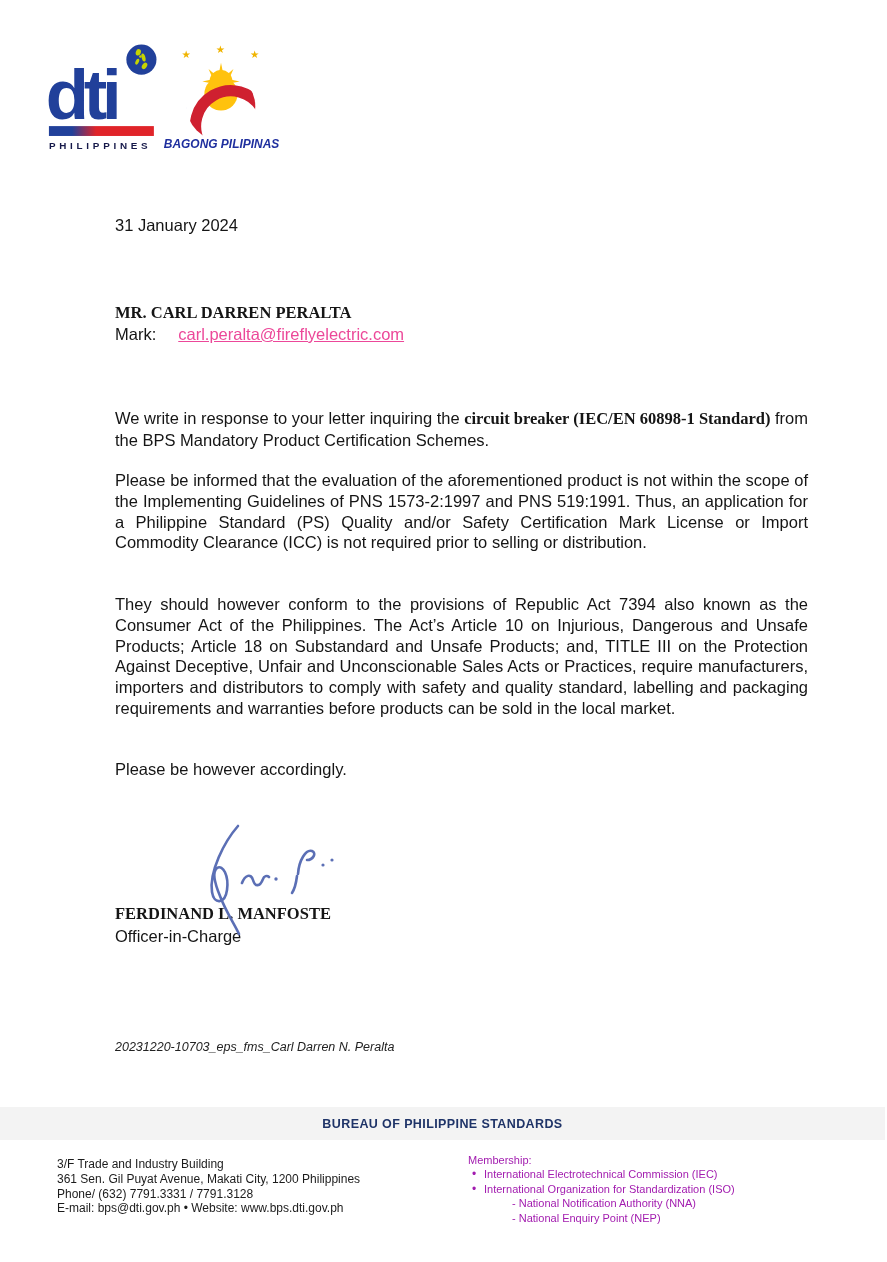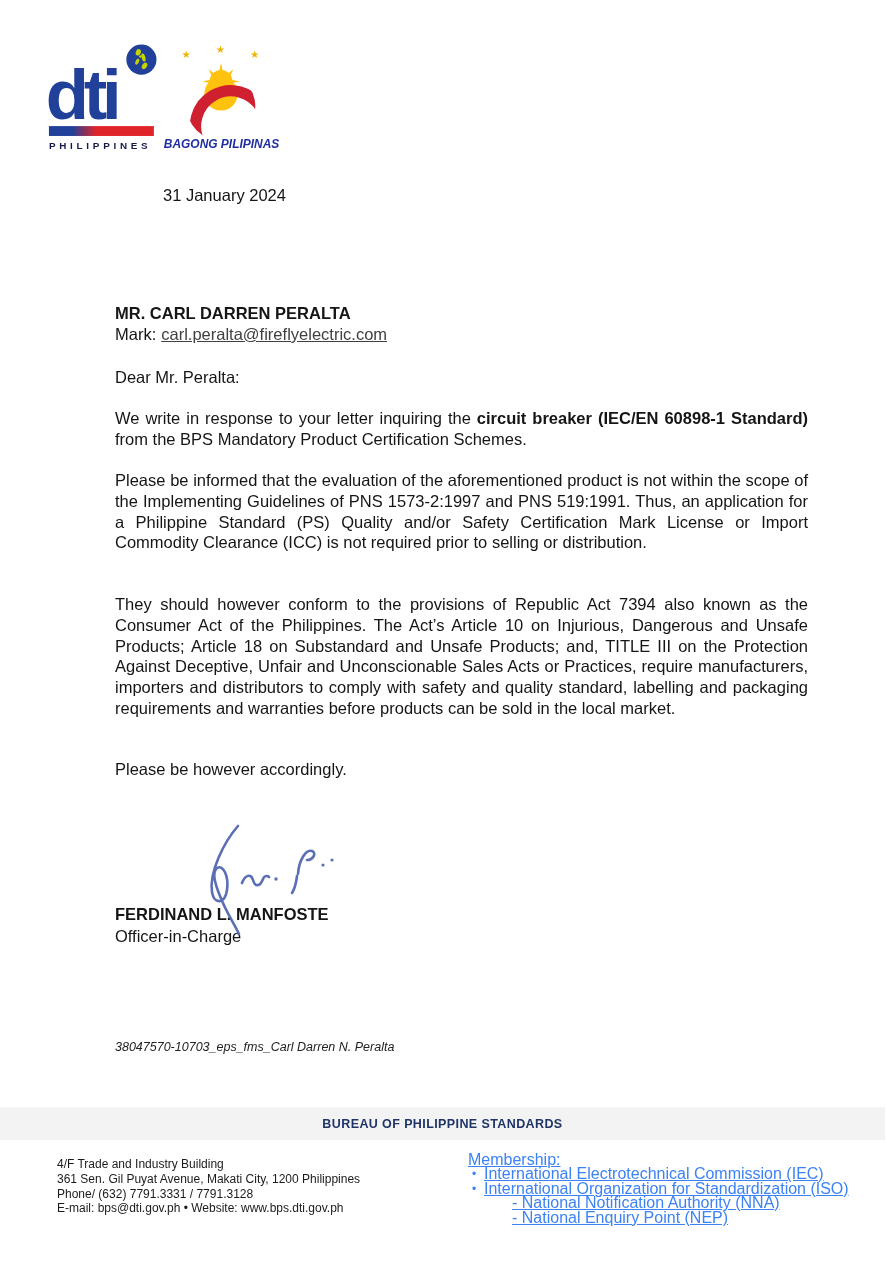--- a/index.html
+++ b/index.html
@@ -12,38 +12,38 @@
     color:#111111;
     overflow:hidden;
   }
   .abs { position:absolute; }
   .body-text {
     left:115px; width:693px;
     font-size:16.5px; line-height:20.8px;
     color:#151515;
   }
   .just { text-align:justify; }
-  .b { font-weight:bold; }
-  .email-link { color:#404040; text-decoration:underline; margin-left:5px; cursor:pointer; }
+  .b { font-weight:bold;font-family:Liberation Serif, serif; }
+  .email-link { color:#ec4899; text-decoration:underline; margin-left:22px; cursor:pointer; }
   .ref-line { font-size:12.5px; font-style:italic; color:#222; }
   
   .logos { left:48px; top:44px; display:flex; align-items:flex-start; gap:2px; }
   
   .sig { left:178px; top:820px; }
   
   .bureau-band {
     left:0; top:1107px; width:885px; height:33px;
     background:#f3f3f3;
     display:flex; align-items:center; justify-content:center;
   }
   .bureau-title {
     color:#1f3468; font-weight:bold; font-size:12.5px; letter-spacing:0.4px;
   }
   .foot-left { left:57px; top:1157px; font-size:12px; line-height:14.8px; color:#1b1b1b; }
-  .foot-right { left:468px; top:1153px; font-size:16px; line-height:14.4px; color:#3b82f6;text-decoration:underline; }
+  .foot-right { left:468px; top:1153px; font-size:11px; line-height:14.4px; color:#a21caf; }
   .foot-right ul { list-style:none; }
   .foot-right li.bullet { padding-left:16px; position:relative; }
   .foot-right li.bullet::before {
     content:"•"; position:absolute; left:4px; top:0; font-size:12px;
   }
   .foot-right .sub { padding-left:44px; }
 </style>
 </head>
 <body>
 
@@ -101,27 +101,26 @@
         <circle cx="56" cy="48" r="16" fill="#ffc20e" stroke="none"></circle>
         <path d="M20,84 A42,42 0 0 1 94,36" stroke="#2b2aa0" stroke-width="13"></path>
         <path d="M18,36 A42,42 0 0 0 92,84" stroke="#cf2030" stroke-width="13"></path>
         <path d="M36,96 A33,33 0 0 1 95,62" stroke="#cf2030" stroke-width="11"></path>
         <path d="M17,62 A33,33 0 0 0 76,96" stroke="#2b2aa0" stroke-width="11"></path>
       </g>
       <text x="1" y="100" font-family="Liberation Sans, sans-serif" font-size="11.5" font-weight="bold" font-style="italic" fill="#1f2f9e">BAGONG PILIPINAS</text>
     </svg>
   </div>
 
-  <div class="abs body-text" style="top:185px;margin-left:48px;">31 January 2024</div>
+  <div class="abs body-text" style="top:215px;">31 January 2024</div>
 
   <div class="abs body-text b" style="top:303px;">MR. CARL DARREN PERALTA</div>
 
   <div class="abs body-text" style="top:324px;"><span>Mark:</span><a class="email-link">carl.peralta@fireflyelectric.com</a></div>
 
-  <div class="abs body-text" style="top:367px;">Dear Mr. Peralta:</div>
 
   <div class="abs body-text just" style="top:408px;"><span>We write in response to your letter inquiring the </span><span class="b">circuit breaker (IEC/EN 60898-1 Standard)</span><span> from the BPS Mandatory Product Certification Schemes.</span></div>
 
   <div class="abs body-text just" style="top:470px;">Please be informed that the evaluation of the aforementioned product is not within the scope of the Implementing Guidelines of PNS 1573-2:1997 and PNS 519:1991. Thus, an application for a Philippine Standard (PS) Quality and/or Safety Certification Mark License or Import Commodity Clearance (ICC) is not required prior to selling or distribution.</div>
 
   <div class="abs body-text just" style="top:594px;">They should however conform to the provisions of Republic Act 7394 also known as the Consumer Act of the Philippines. The Act’s Article 10 on Injurious, Dangerous and Unsafe Products; Article 18 on Substandard and Unsafe Products; and, TITLE III on the Protection Against Deceptive, Unfair and Unconscionable Sales Acts or Practices, require manufacturers, importers and distributors to comply with safety and quality standard, labelling and packaging requirements and warranties before products can be sold in the local market.</div>
 
   <div class="abs body-text" style="top:759px;">Please be however accordingly.</div>
 
 
@@ -136,28 +135,28 @@
       <path d="M120,54 c1,-14 8,-25 14,-23 c5,2 1,9 -5,9"></path>
       <path d="M119,56 c-1,8 -3,14 -5,17"></path>
     </g>
     <g fill="#5b6fb5">
       <circle cx="98" cy="59" r="1.7"></circle>
       <circle cx="145" cy="45" r="1.6"></circle>
       <circle cx="154" cy="40" r="1.6"></circle>
     </g>
   </svg>
 
-  <div class="abs ref-line" style="left:115px; top:1040px;">38047570-10703_eps_fms_Carl Darren N. Peralta</div>
+  <div class="abs ref-line" style="left:115px; top:1040px;">20231220-10703_eps_fms_Carl Darren N. Peralta</div>
 
   <div class="abs bureau-band">
     <span class="bureau-title">BUREAU OF PHILIPPINE STANDARDS</span>
   </div>
 
   <div class="abs foot-left">
-    <div>4/F Trade and Industry Building</div>
+    <div>3/F Trade and Industry Building</div>
     <div>361 Sen. Gil Puyat Avenue, Makati City, 1200 Philippines</div>
     <div>Phone/ (632) 7791.3331 / 7791.3128</div>
     <div>E-mail: bps@dti.gov.ph  • Website: www.bps.dti.gov.ph</div>
   </div>
 
   <div class="abs foot-right">
     <div>Membership:</div>
     <ul>
       <li class="bullet">International Electrotechnical Commission (IEC)</li>
       <li class="bullet">International Organization for Standardization (ISO)</li>

